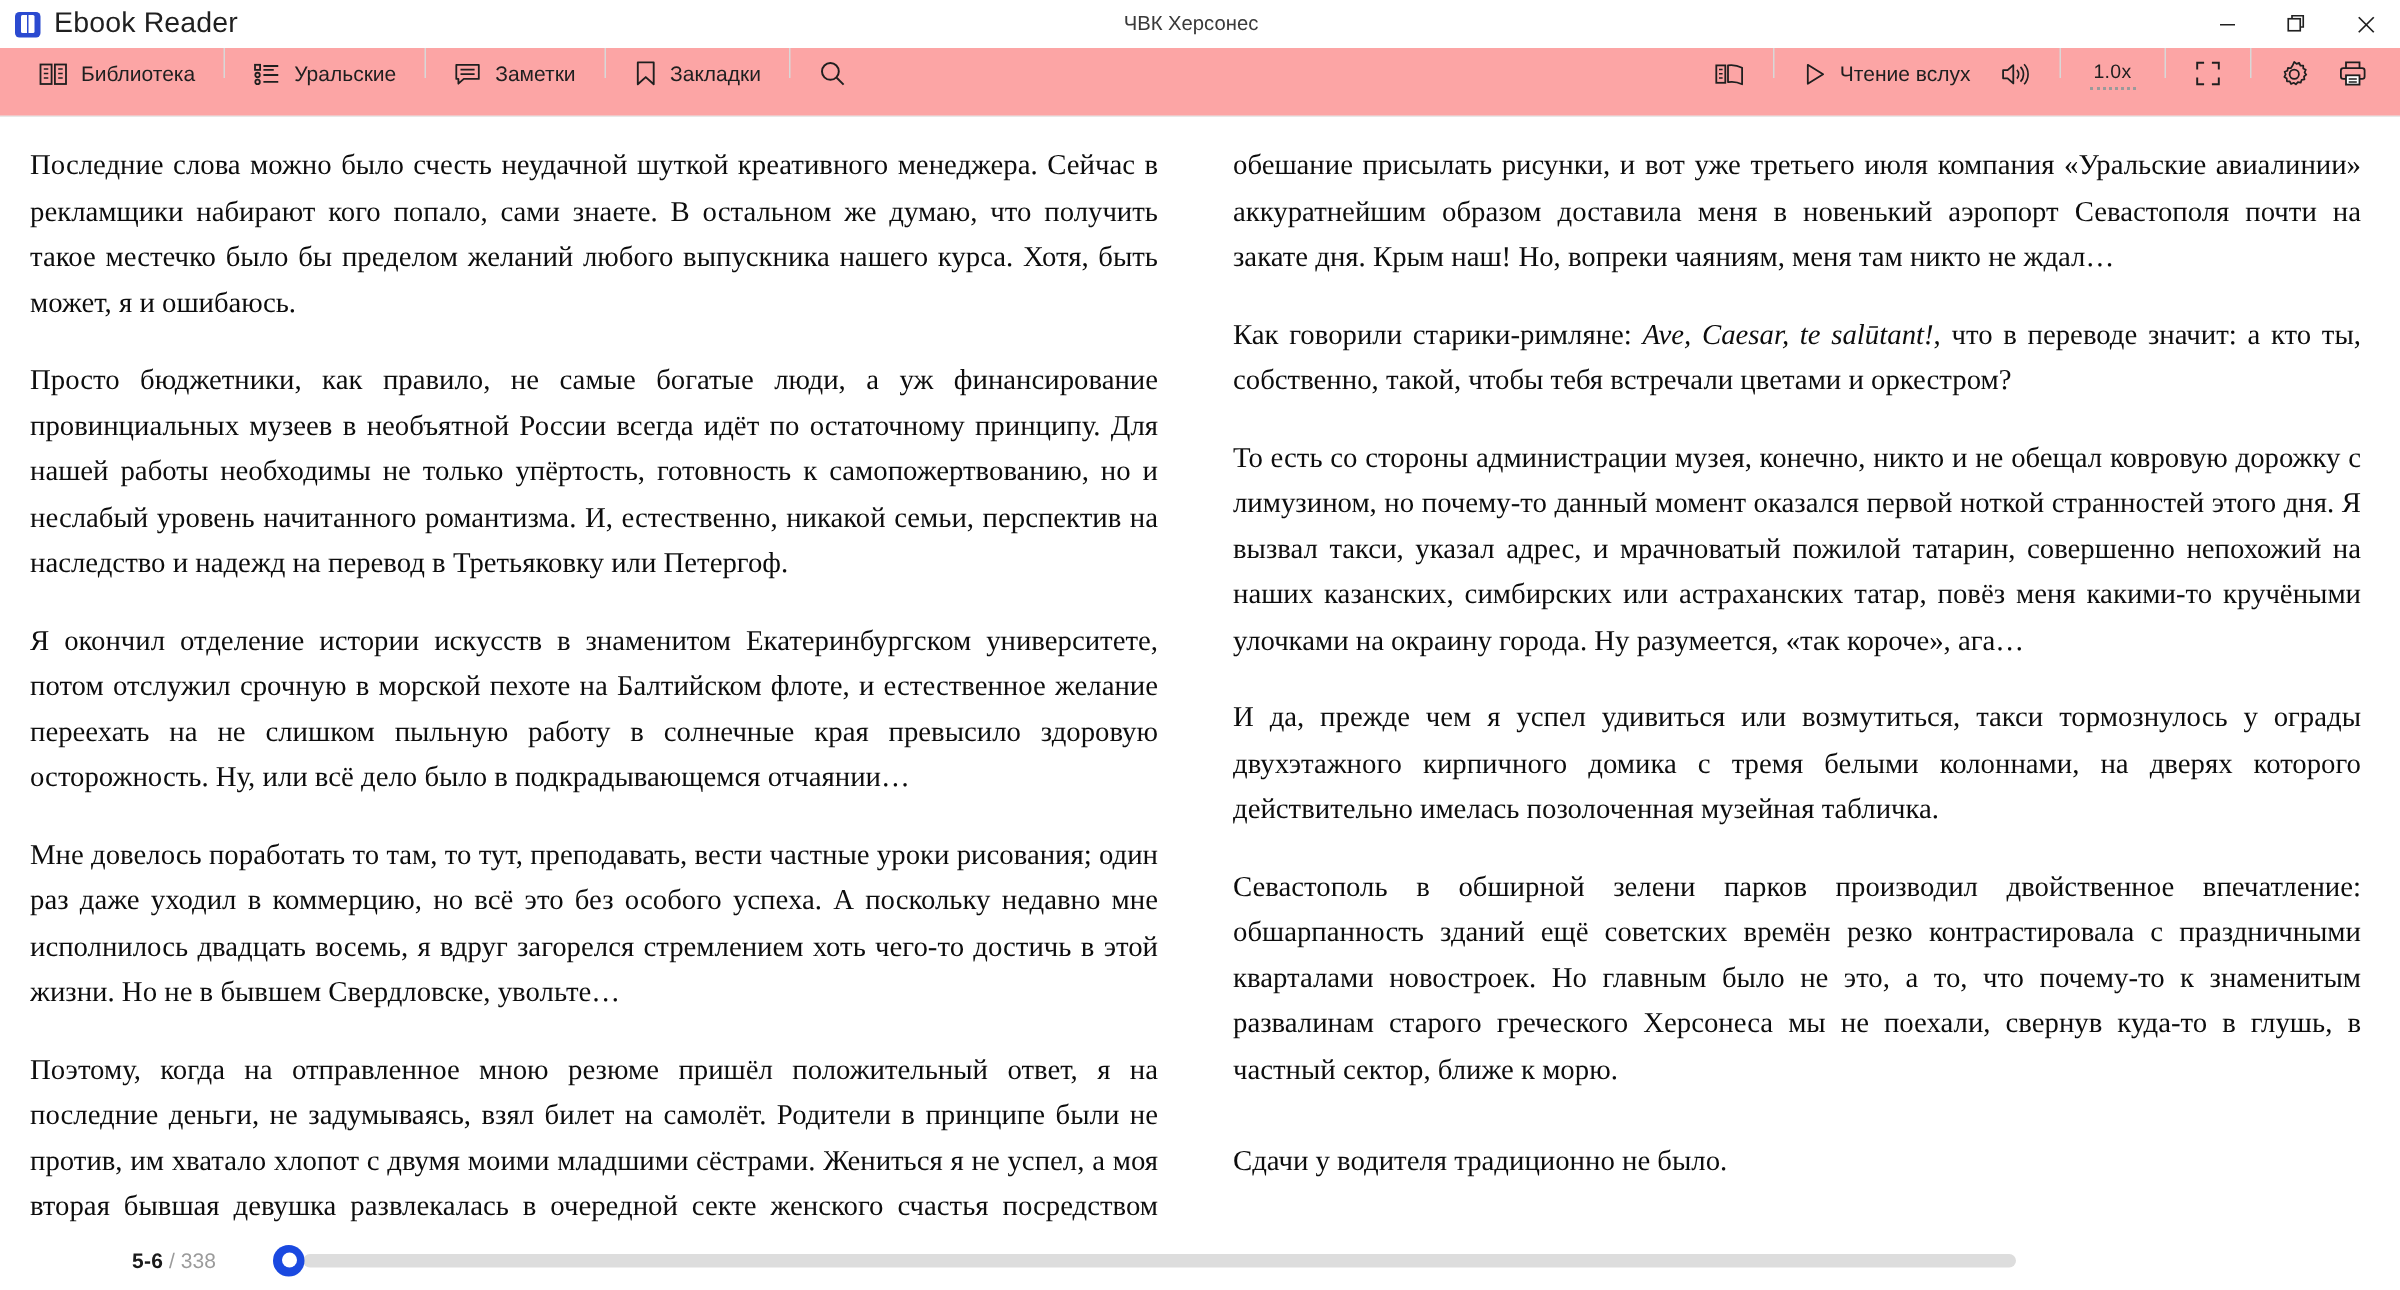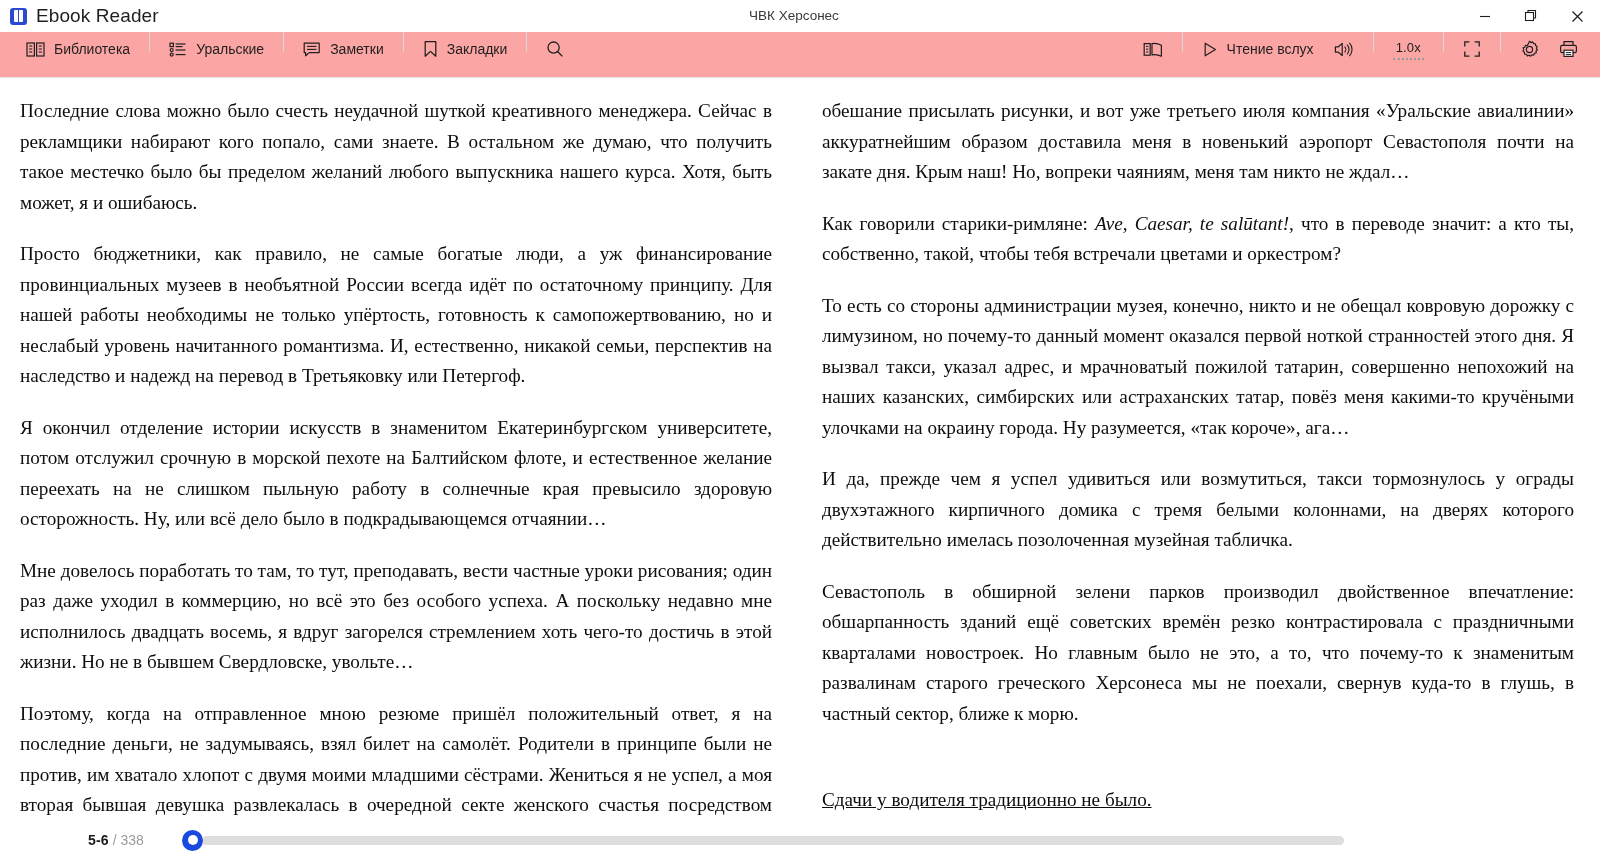--- a/index.html
+++ b/index.html
@@ -135,21 +135,21 @@
   .page p {
     font-family: "Liberation Serif", serif;
     font-size: 19.2px;
     line-height: 30.5px;
     color: #0d0d0d;
     text-align: justify;
     text-justify: inter-word;
     margin: 0 0 21px 0;
     hyphens: none;
   }
-  .page p.gap-before { margin-top: 56px; text-decoration: underline; }
+  .page p.gap-before { margin-top: 31px; }
   .page p.tight { margin-bottom: 16px; }
   .page p i { font-style: italic; }
 
   
   .statusbar {
     height: 40px;
     display: flex;
     align-items: center;
     padding: 0 24px 0 0;
     background: #ffffff;

